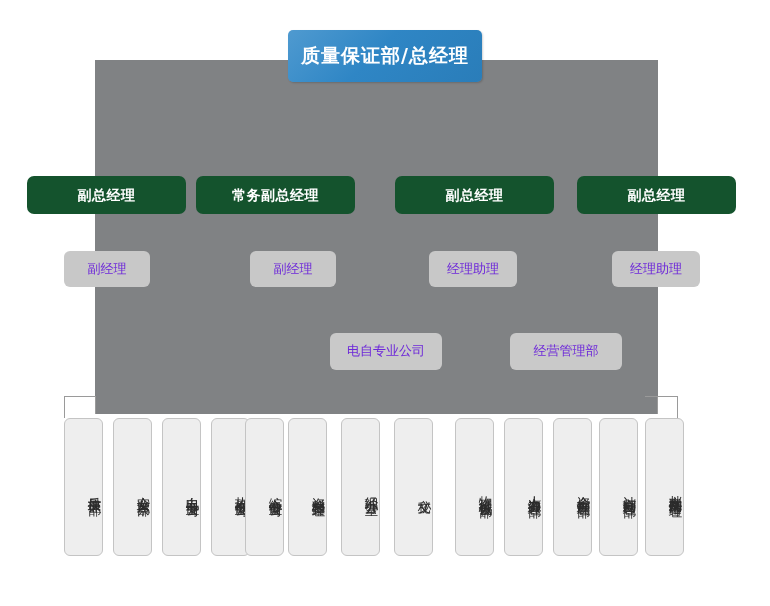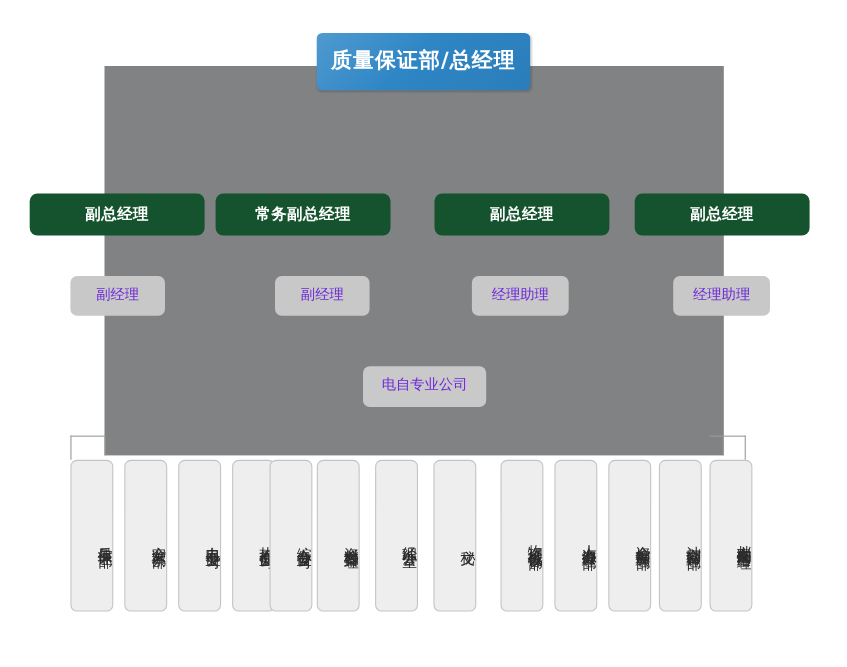--- a/index.html
+++ b/index.html
@@ -113,20 +113,21 @@
   <div class="node lvl2" style="left:196px; top:176px; width:159px; height:38px;text-align:right;">常务副总经理</div>
   <div class="node lvl2" style="left:395px; top:176px; width:159px; height:38px;">副总经理</div>
   <div class="node lvl2" style="left:577px; top:176px; width:159px; height:38px;">副总经理</div>
 
   <div class="node lvl3" style="left:64px; top:251px; width:86px; height:36px;">副经理</div>
   <div class="node lvl3" style="left:250px; top:251px; width:86px; height:36px;">副经理</div>
   <div class="node lvl3" style="left:429px; top:251px; width:88px; height:36px;">经理助理</div>
   <div class="node lvl3" style="left:612px; top:251px; width:88px; height:36px;">经理助理</div>
 
   <div class="node lvl4" style="left:330px; top:333px; width:112px; height:37px;">电自专业公司</div>
+  <div class="node lvl4" style="left:510px; top:333px; width:112px; height:37px;">经营管理部</div>
 
   <div class="node lvl5" style="left:64px; top:418px; width:39px; height:138px;">质量保证部</div>
   <div class="node lvl5" style="left:113px; top:418px; width:39px; height:138px;">安全监察部</div>
   <div class="node lvl5" style="left:162px; top:418px; width:39px; height:138px;">电自专业公司</div>
   <div class="node lvl5" style="left:211px; top:418px; width:39px; height:138px;">热机专业公司</div>
   <div class="node lvl5" style="left:245px; top:418px; width:39px; height:138px;">综合专业公司</div>
   <div class="node lvl5" style="left:288px; top:418px; width:39px; height:138px;">资料档案管理</div>
   <div class="node lvl5" style="left:341px; top:418px; width:39px; height:138px;">经理办公室</div>
   <div class="node lvl5" style="left:394px; top:418px; width:39px; height:138px;">文秘</div>
   <div class="node lvl5" style="left:455px; top:418px; width:39px; height:138px;">物资机械设备部</div>

